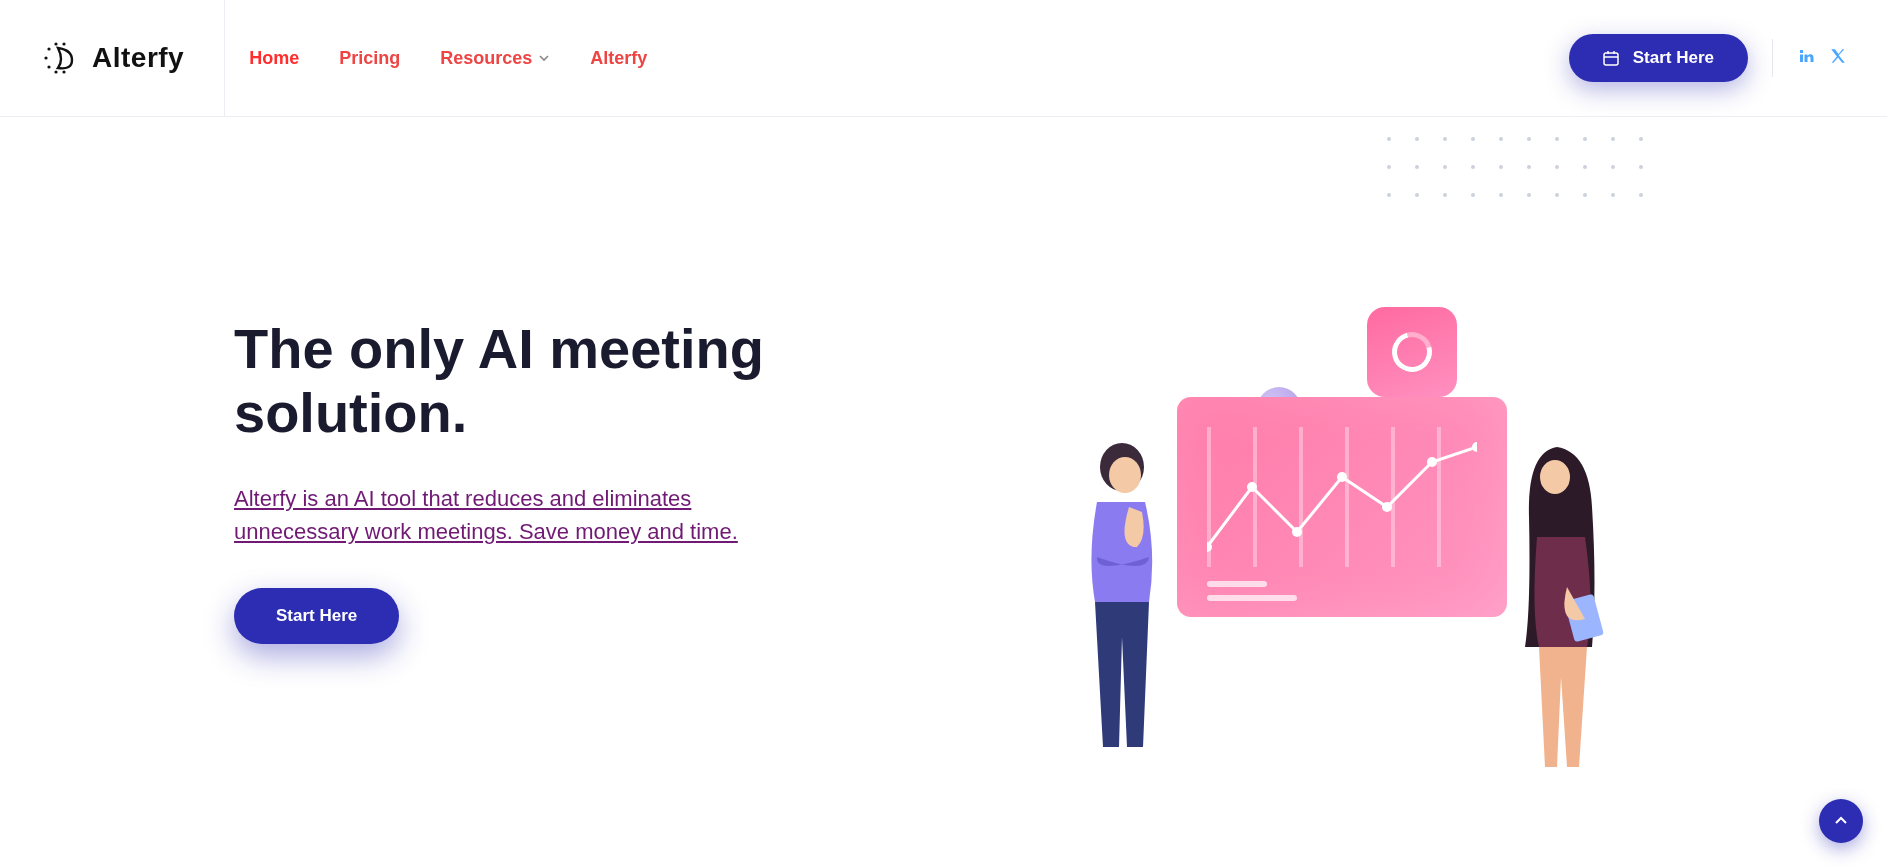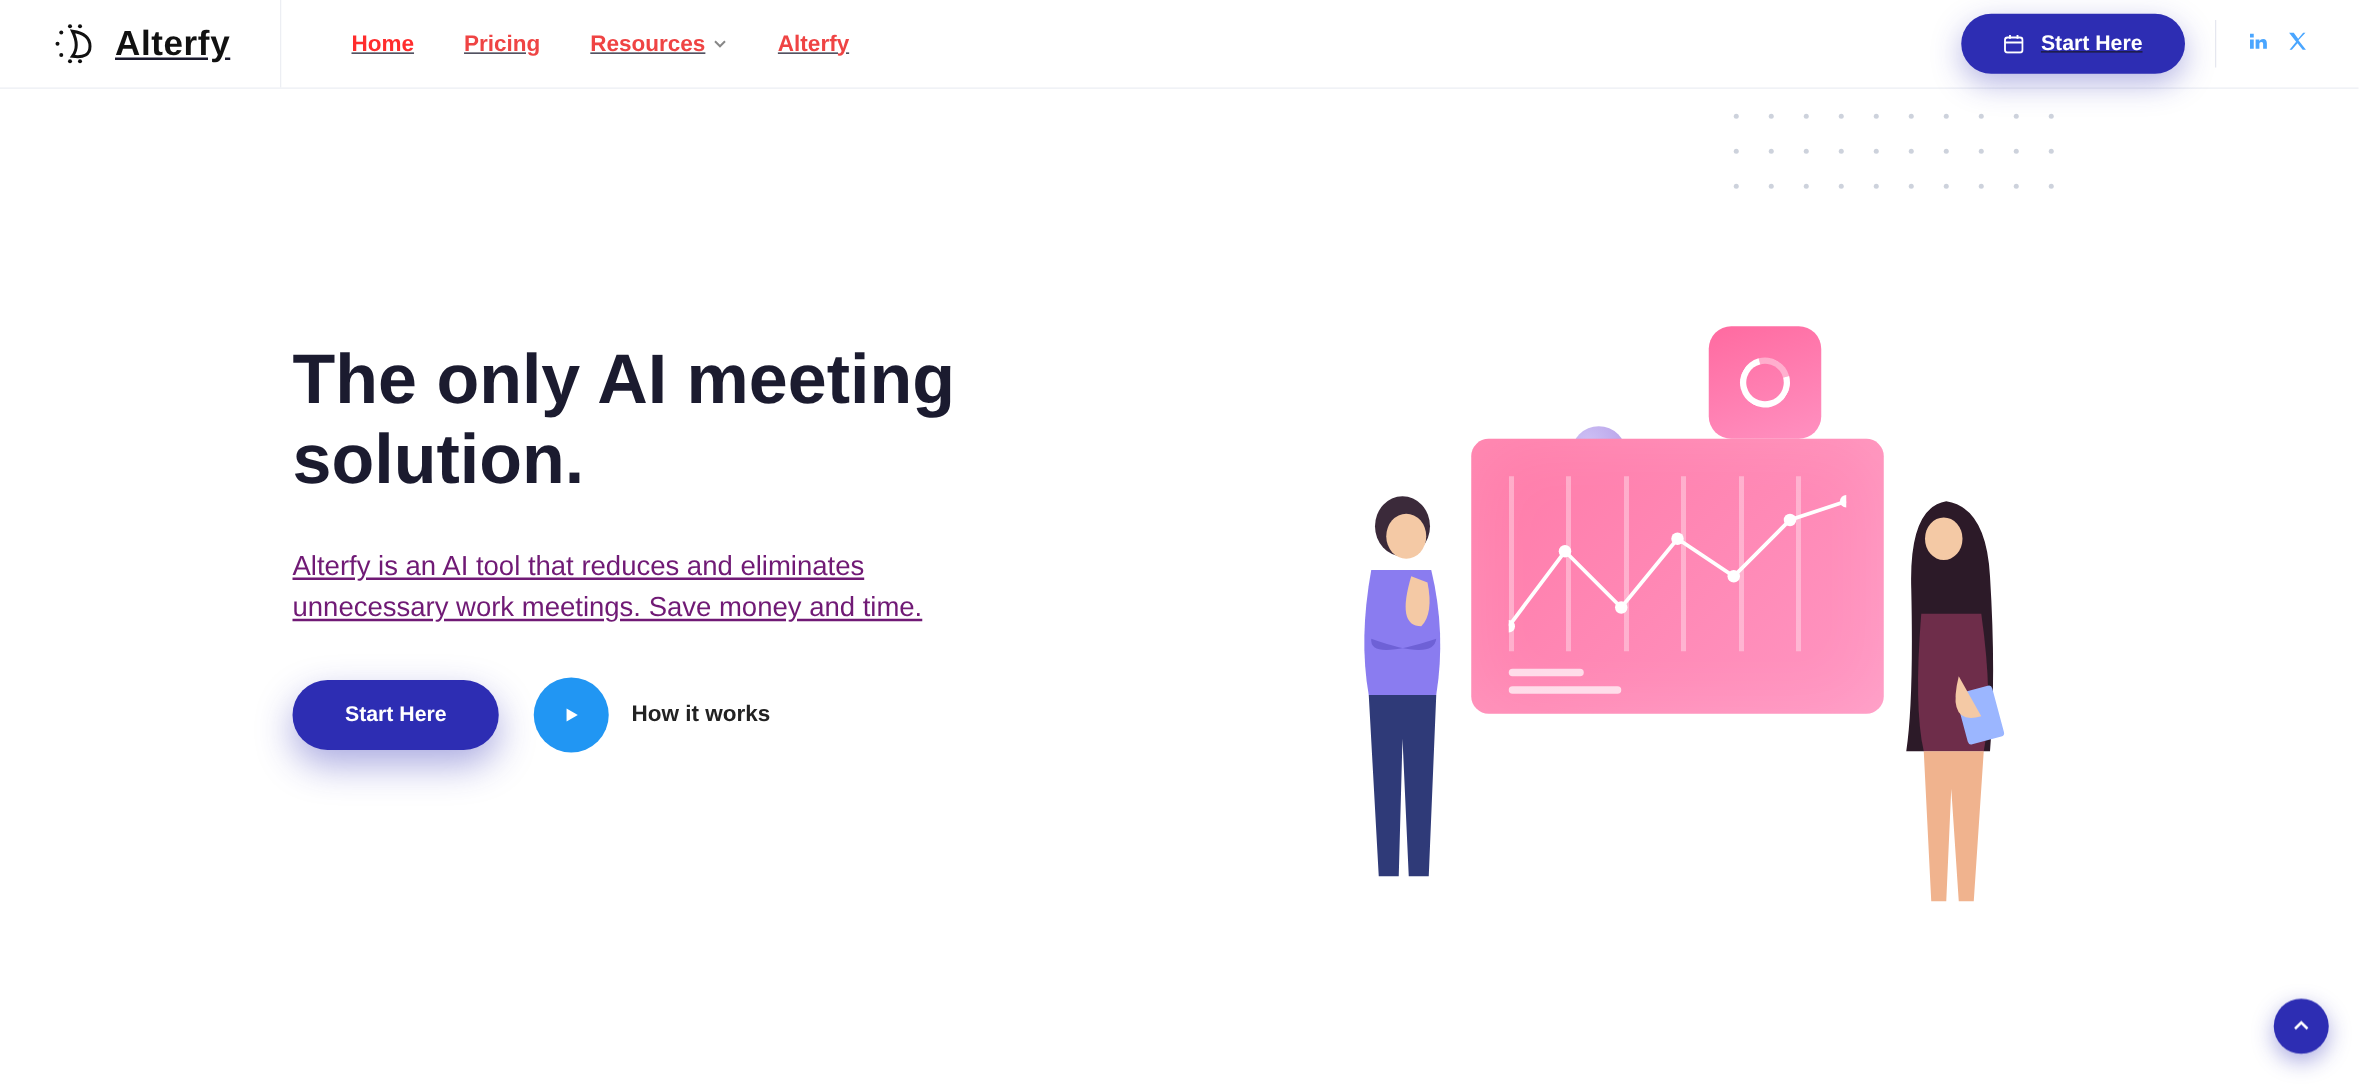--- a/index.html
+++ b/index.html
@@ -1,37 +1,36 @@
 <!DOCTYPE html>
 <html><head>
 <meta charset="utf-8">
 <style>
   * { box-sizing: border-box; margin: 0; padding: 0; }
   html, body { width: 1887px; height: 867px; font-family: "Segoe UI", "Helvetica Neue", Arial, sans-serif; background: #ffffff; color: #1a1a2e; overflow: hidden; }
 
   
   header {
-    height: 71px;
+    height: 117px;
     display: flex;
     align-items: center;
     border-bottom: 1px solid #eceef3;
     padding: 0 40px;
-    text-decoration: underline;
   }
   .logo-wrap {
     display: flex; align-items: center; gap: 12px;
     padding-right: 40px;
     height: 100%;
   }
   .logo-text { font-size: 28px; font-weight: 600; letter-spacing: 0.5px; color: #111; }
   .nav {
     display: flex; align-items: center; gap: 40px;
     height: 100%;
     border-left: 1px solid #eceef3;
-    padding-left: 56px;
+    padding-left: 24px;
   }
   .nav a {
     font-size: 18px; font-weight: 600; text-decoration: none; color: #ef4444;
     display: flex; align-items: center; gap: 6px;
   }
   .nav a.active { color: #ff2d2d; }
   .nav .chev { font-size: 12px; color: #888; }
   .header-right {
     margin-left: auto; display: flex; align-items: center; gap: 24px;
   }
@@ -227,28 +226,20 @@
 </header>
 
 <section class="hero">
   <div class="hero-left">
     <h1>The only AI meeting solution.</h1>
     <p class="sub">Alterfy is an AI tool that reduces and eliminates unnecessary work meetings. Save money and time.</p>
     <div class="cta-row">
       <button class="btn-hero">
         <span>Start Here</span>
       </button>
-      <div class="play-wrap">
-        <button class="play-btn">
-          <svg viewBox="0 0 24 24">
-              <path d="M7 5v14l12-7z"></path>
-            </svg>
-        </button>
-        <span class="play-label">How it works</span>
-      </div>
     </div>
   </div>
 
   <div class="hero-right">
 
     <div class="dot-grid">
 
       <span></span>
         <span></span>
         <span></span>

